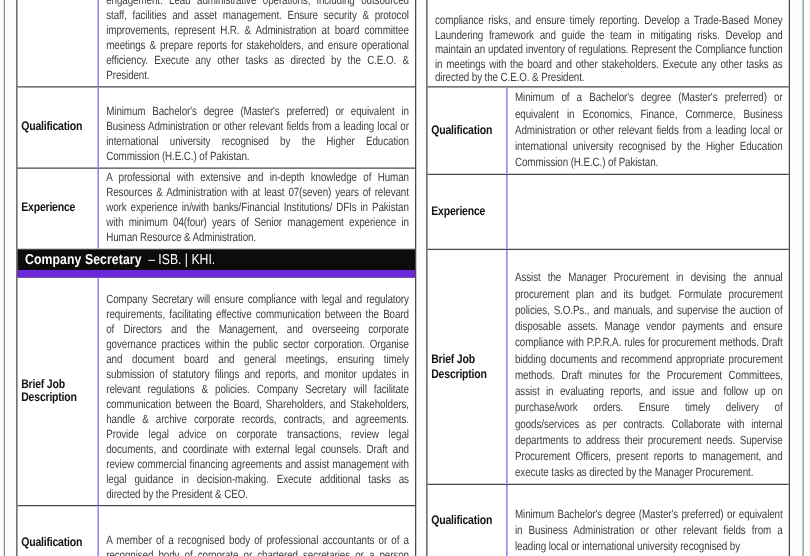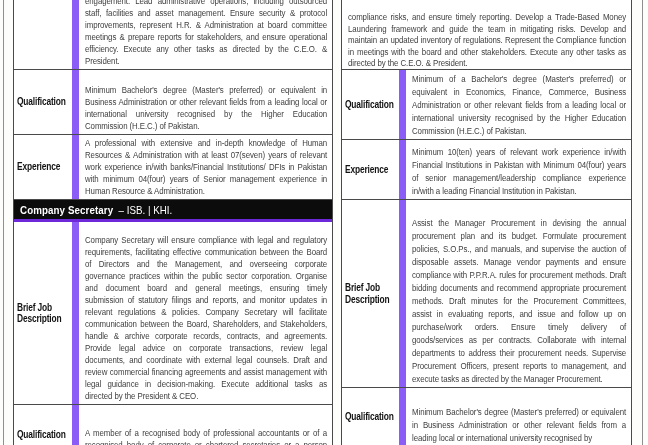--- a/index.html
+++ b/index.html
@@ -31,21 +31,21 @@
   .trow {
     display:flex;
     border-bottom:1px solid #4a4a4a;
     box-sizing:border-box;
     overflow:hidden;
   }
   .trow:last-child { border-bottom:none; }
 
   .cell-label {
     width:65px; flex:0 0 65px;
-    border-right:7px solid #8b5cf6;
+    border-right:1px solid #8b5cf6;
     box-sizing:border-box;
     display:flex; align-items:center;
     padding:2px 2px 2px 3px;
     overflow:hidden;
   }
   .right-table .cell-label { width:64px; flex:0 0 64px; }
   .label-text {
     font-weight:bold; color:#121212;
     font-size:10px; line-height:11.5px;
     letter-spacing:-0.2px;
@@ -75,21 +75,21 @@
   .left-table  .row-top .para { margin-top:-7px; }
   .right-table .row-top .para { margin-top:-4px; }
   .row-top-full { padding:15px 5px 2px 6px; }
 
   .header-row {
     height:22px;
     background:#0c0c0c;
     display:flex; align-items:center;
     padding:0 6px;
     box-sizing:border-box;
-    border-bottom:3px solid #6d28d9;
+    border-bottom:6px solid #6d28d9;
     overflow:hidden;
   }
   .header-inner {
     width:118%;
     transform:scaleX(0.85); transform-origin:left center;
     color:#ffffff; font-size:11.5px; line-height:22px;
     white-space:nowrap;
   }
   .header-title { font-weight:bold; letter-spacing:0.1px; }
   .header-loc   { font-weight:normal; margin-left:3px; }
@@ -182,23 +182,20 @@
       </div>
       <div class="cell-text">
         <div class="para">Minimum of a Bachelor's degree (Master's preferred) or equivalent in Economics, Finance, Commerce, Business Administration or other relevant fields from a leading local or international university recognised by the Higher Education Commission (H.E.C.) of Pakistan.</div>
       </div>
     </div>
 
     <div class="trow rt-r3">
       <div class="cell-label">
         <div class="label-text">Experience</div>
       </div>
-      <div class="cell-text">
-        <div class="para">Minimum 10(ten) years of relevant work experience in/with Financial Institutions in Pakistan with Minimum 04(four) years of senior management/leadership compliance experience in/with a leading Financial Institution in Pakistan.</div>
-      </div>
     </div>
 
 
     <div class="trow rt-r4">
       <div class="cell-label">
         <div class="label-text">Brief Job Description</div>
       </div>
       <div class="cell-text">
         <div class="para">Assist the Manager Procurement in devising the annual procurement plan and its budget. Formulate procurement policies, S.O.Ps., and manuals, and supervise the auction of disposable assets. Manage vendor payments and ensure compliance with P.P.R.A. rules for procurement methods. Draft bidding documents and recommend appropriate procurement methods. Draft minutes for the Procurement Committees, assist in evaluating reports, and issue and follow up on purchase/work orders. Ensure timely delivery of goods/services as per contracts. Collaborate with internal departments to address their procurement needs. Supervise Procurement Officers, present reports to management, and execute tasks as directed by the Manager Procurement.</div>
       </div>

